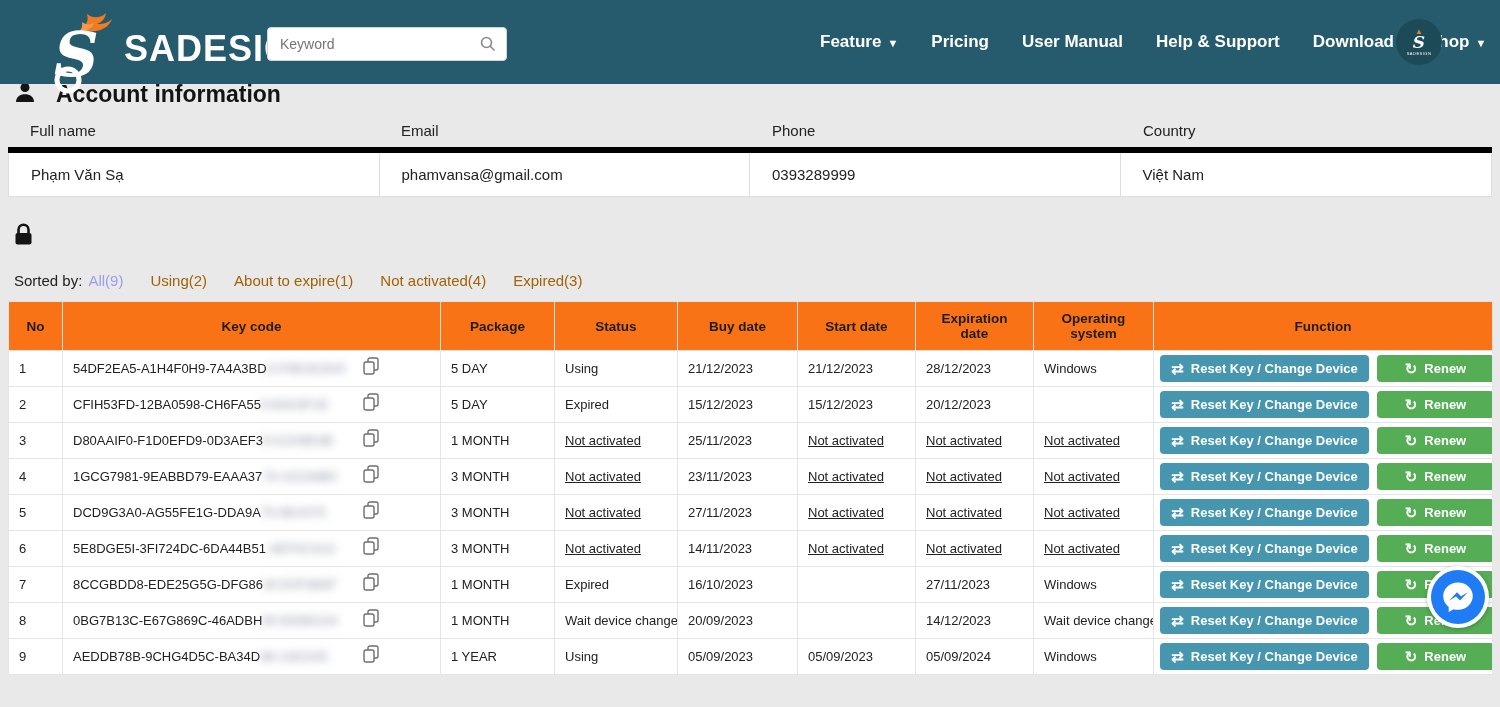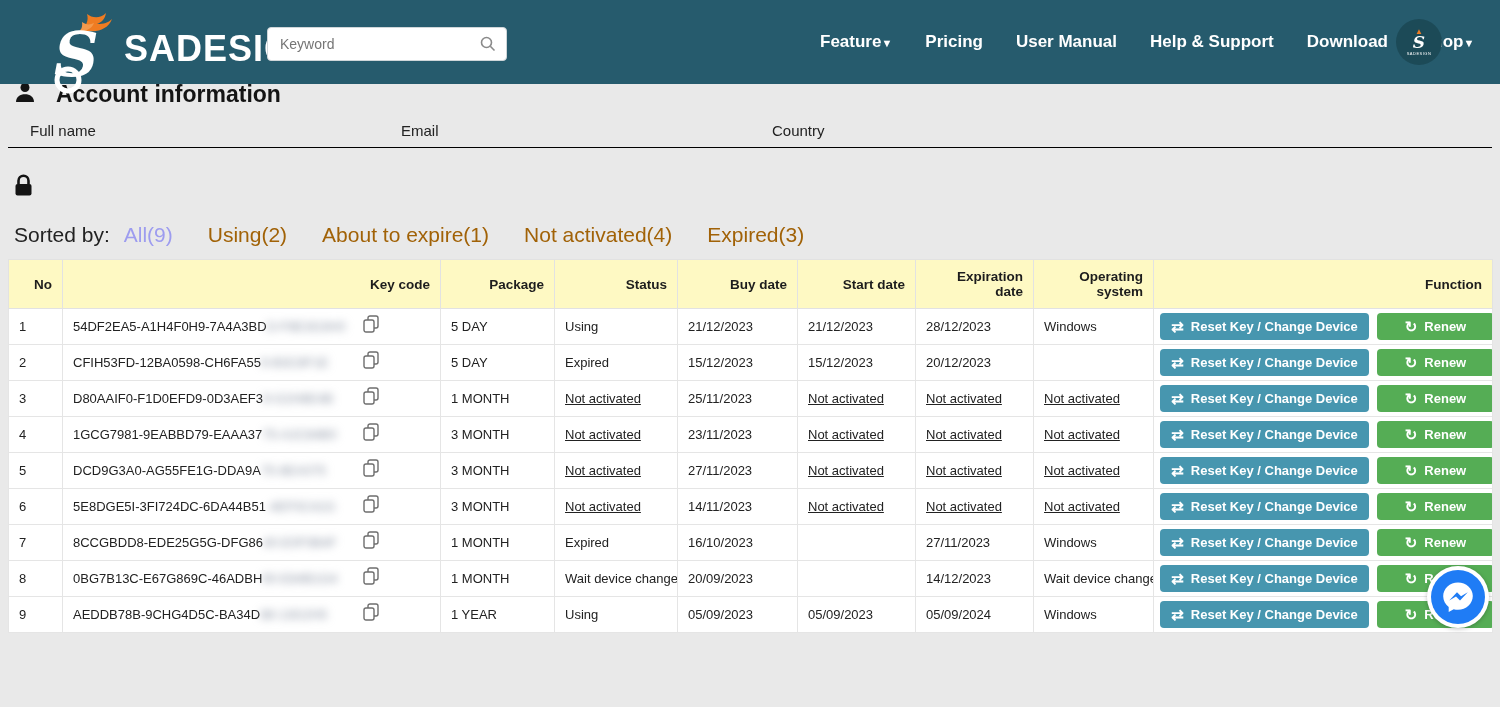--- a/index.html
+++ b/index.html
@@ -23,64 +23,64 @@
     background:#fff; border-radius:4px; display:flex; align-items:center;
     border:1px solid #cfd6d9;
   }
   .searchbox input {
     flex:1; border:none; outline:none; background:transparent;
     font-family:"Liberation Sans",sans-serif; font-size:14px; color:#333;
     padding:0 6px 0 12px;
   }
   .searchbox .mag { margin-right:10px; display:flex; }
   .nav { position:absolute; left:820px; top:0; height:84px; display:flex; align-items:center; gap:33px; }
-  .nav-item { color:#fff; font-size:17px; font-weight:600; cursor:pointer; white-space:nowrap; display:flex; align-items:center; }
+  .nav-item { color:#fff; font-size:17px; font-weight:600; cursor:pointer; white-space:nowrap; display:flex; align-items:center; gap:6px; }
   .caret { font-size:11px; position:relative; top:1px; }
   .avatar {
     position:absolute; right:58px; top:19px; width:46px; height:46px; border-radius:50%;
     background:#1c4removed#1c4a57; background:#1c4a57; display:flex; flex-direction:column; align-items:center; justify-content:center;
     overflow:hidden;
   }
   .avatar .av-s { color:#fff; font-family:"DejaVu Serif",serif; font-style:italic; font-weight:bold; font-size:17px; line-height:14px; }
   .avatar .av-flame { color:#ef7c22; font-size:8px; line-height:6px; }
   .avatar .av-txt { color:#fff; font-size:4px; letter-spacing:.5px; margin-top:2px; }
   
   .content { position:relative; }
   .section-title {
     display:flex; align-items:center; gap:20px;
     font-size:23px; font-weight:bold; color:#141414; margin-left:14px;
   }
   .acct-title { margin-top:-6px; height:30px; overflow:hidden; align-items:flex-end; }
   .km-title { margin-top:26px; }
   .acct-labels {
     display:grid; grid-template-columns:repeat(4,1fr);
-    margin:14px 8px 0 8px; padding-bottom:8px; border-bottom:1px solid #000000;
+    margin:14px 8px 0 8px; padding-bottom:8px; border-bottom:6px solid #000000;
   }
   .acct-labels .lbl { font-size:15px; color:#222; padding-left:22px; }
   .acct-values {
     display:grid; grid-template-columns:repeat(4,1fr);
     margin:0 8px; background:#fff; border:1px solid #ddd; border-top:none;
   }
   .acct-values .val {
     font-size:15px; color:#222; padding:13px 0 13px 22px; border-right:1px solid #ddd;
   }
   .acct-values .val:last-child { border-right:none; }
   
-  .sorted-row { display:flex; align-items:flex-start; margin:20px 0 12px 14px; font-size:21px; color:#222;gap:8px; }
+  .sorted-row { display:flex; align-items:flex-start; margin:20px 0 12px 14px; font-size:15px; color:#222; }
   .sorted-label { margin-right:6px; }
   .filter { margin-right:27px; cursor:pointer; color:#a16207; text-decoration:none; }
   .filter.active { color:#9d9cef; }
   
   table.keys {
     width:1484px; margin:0 8px; border-collapse:collapse; background:#fff;
     border:1px solid #d9d9d9; table-layout:fixed; font-size:13px;
   }
   .keys th {
-    text-align:right; font-weight:bold; color:#1d1d1d; font-size:13.5px;
-    padding:9px 10px; border:1px solid #e2e2e2; background:#fef9c3;
+    text-align:center; font-weight:bold; color:#1d1d1d; font-size:13.5px;
+    padding:9px 10px; border:1px solid #e2e2e2; background:#f97316;
   }
   .keys td { padding:7px 10px; border:1px solid #e5e5e5; color:#222; white-space:nowrap; overflow:hidden; }
   .c-key { position:relative; }
   .kc-hidden { filter:blur(4px); color:#8a93a3; }
   .copy { position:absolute; left:300px; top:6px; cursor:pointer; }
   .st-green { color:#2f9e2f; }
   .st-red { color:#fb2020; }
   .st-blue { color:#55a6e4;text-decoration:underline; }
   .c-fn { padding:4px 6px !important; }
   .btn-reset, .btn-renew {
@@ -162,21 +162,28 @@
           <circle cx="11" cy="5.5" r="4.5" fill="#141414"></circle>
           <path d="M2 20c0-5.2 4.1-7.8 9-7.8s9 2.6 9 7.8z" fill="#141414"></path>
         </svg>
     </span>
     <span>Account information</span>
   </div>
 
   <div class="acct-labels">
     <div class="lbl">Full name</div>
     <div class="lbl">Email</div>
+    <div class="lbl">Phone</div>
     <div class="lbl">Country</div>
+  </div>
+  <div class="acct-values">
+    <div class="val">Phạm Văn Sạ</div>
+    <div class="val">phamvansa@gmail.com</div>
+    <div class="val">0393289999</div>
+    <div class="val">Việt Nam</div>
   </div>
 
   <div class="section-title km-title">
     <span>
       <svg width="19" height="23" viewBox="0 0 19 23">
           <path d="M4.5 10V6.8a5 5 0 0 1 10 0V10" fill="none" stroke="#141414" stroke-width="2.6"></path>
           <rect x="1.5" y="10" width="16" height="11.5" rx="2" fill="#141414"></rect>
         </svg>
     </span>
   </div>

